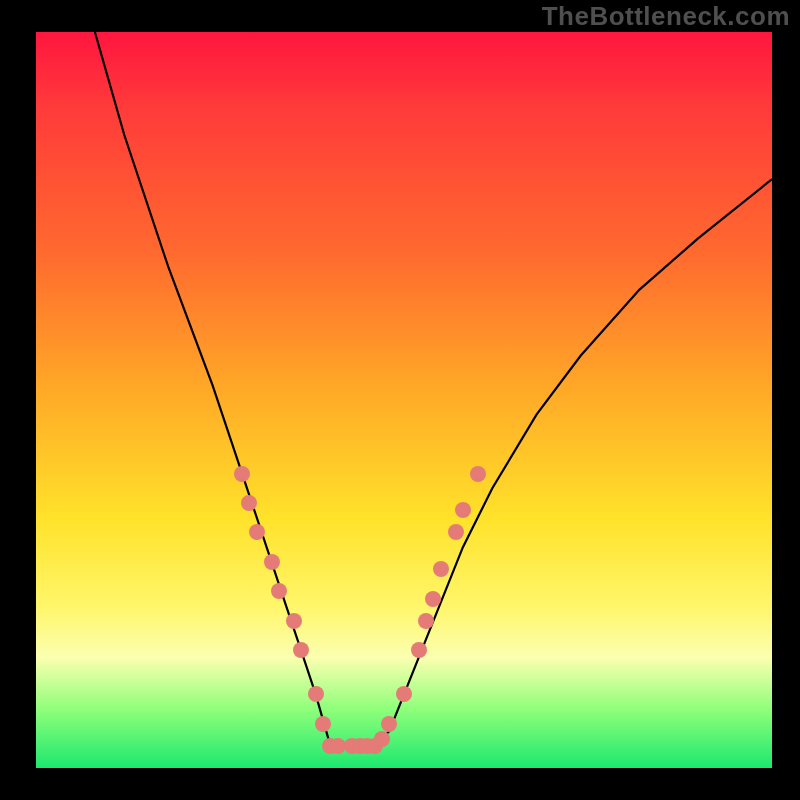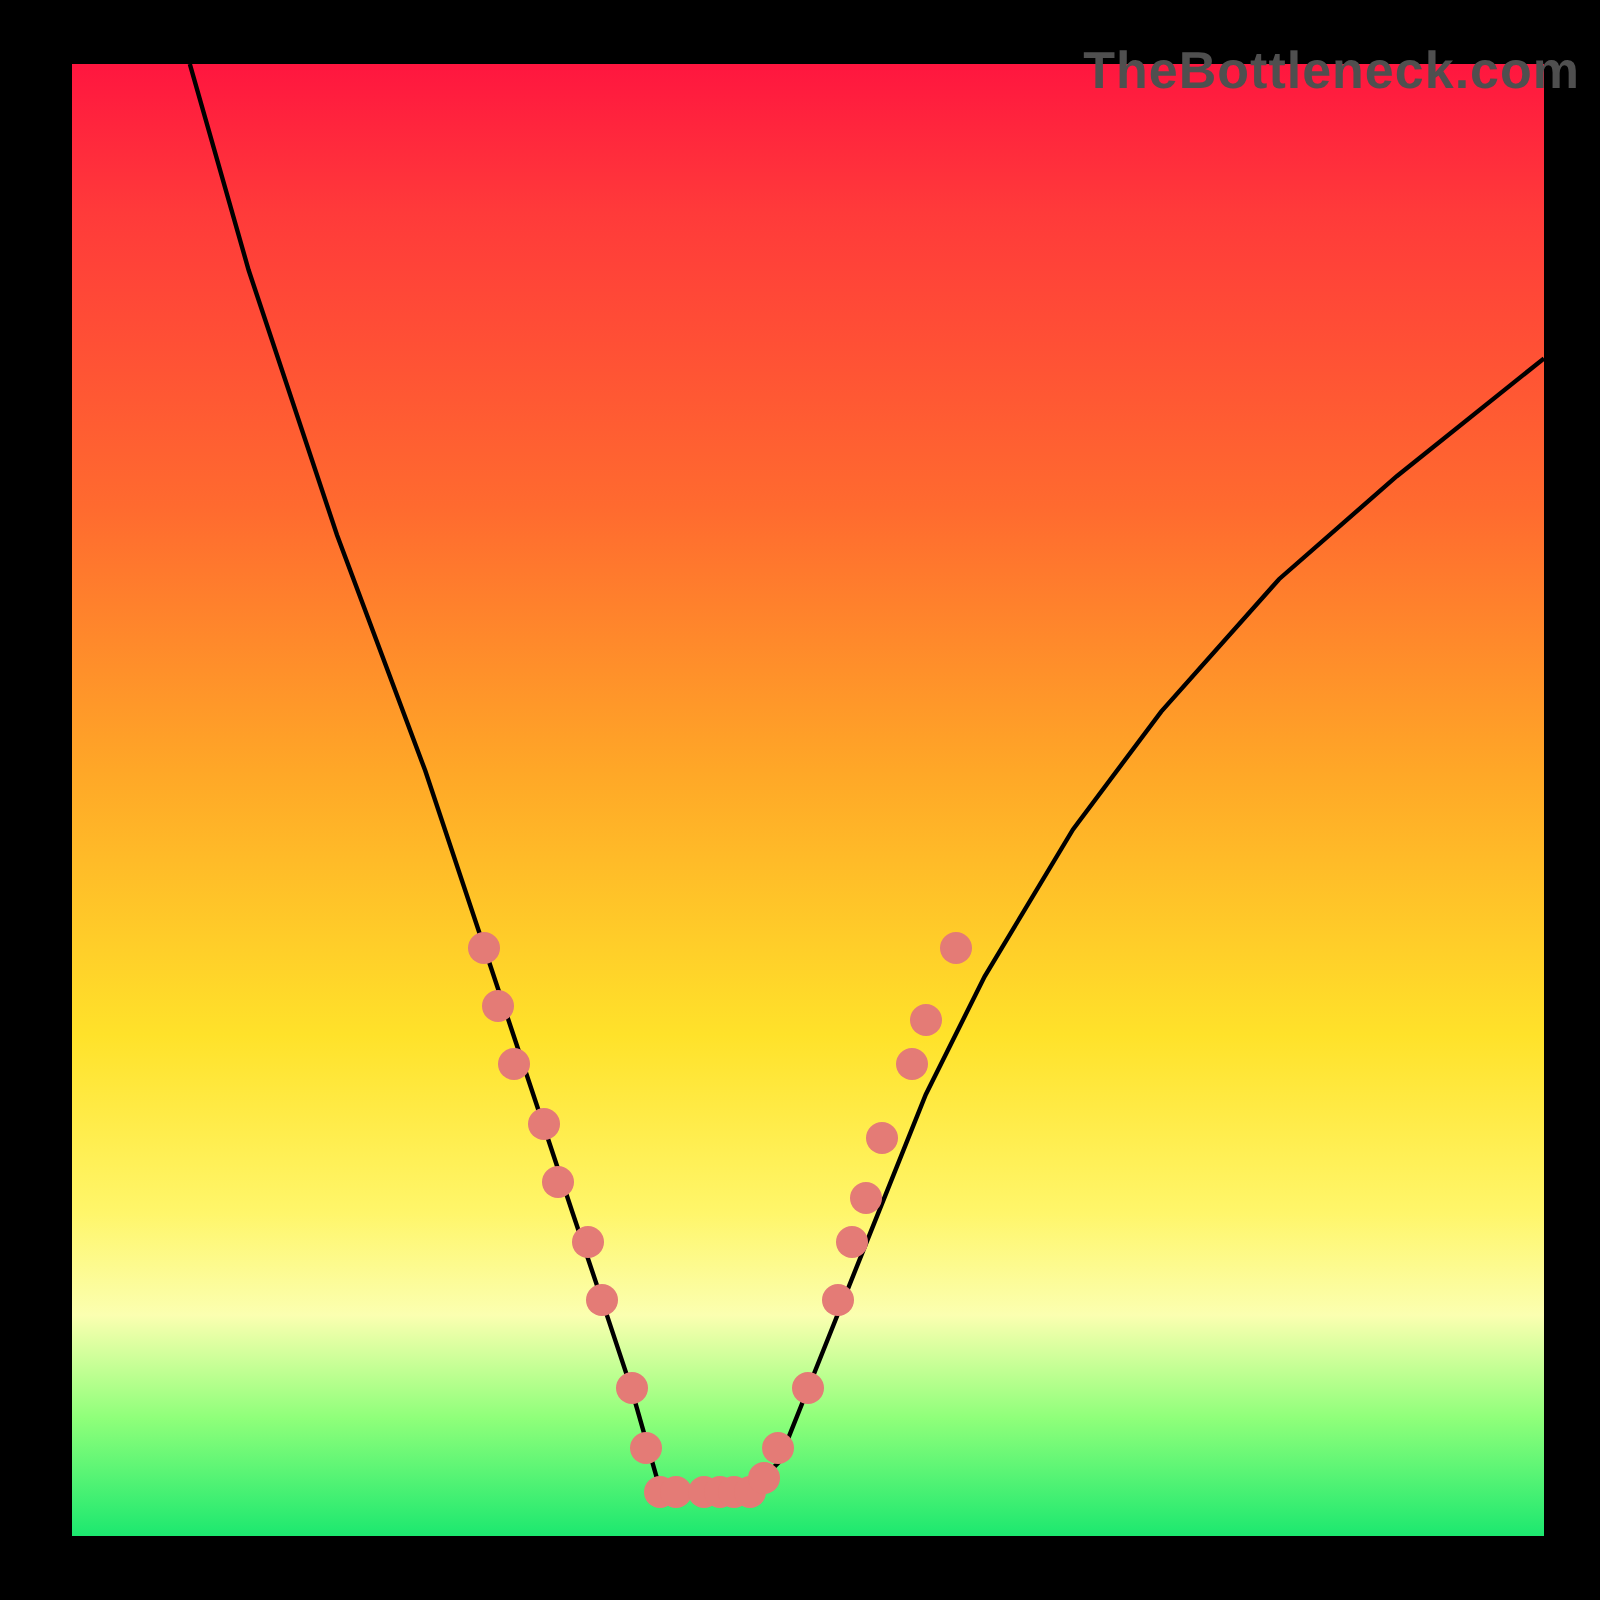--- a/index.html
+++ b/index.html
@@ -12,21 +12,21 @@
     overflow: hidden;
   }
   .frame {
     position: relative;
     width: 800px;
     height: 800px;
     background: #000;
   }
   .watermark {
     position: absolute;
-    top: 20px;
+    top: 1px;
     right: 10px;
     color: #4f4f4f;
     font-size: 26px;
     font-weight: 600;
     letter-spacing: 0.5px;
     z-index: 5;
   }
   .plot {
     position: absolute;
     left: 36px;

